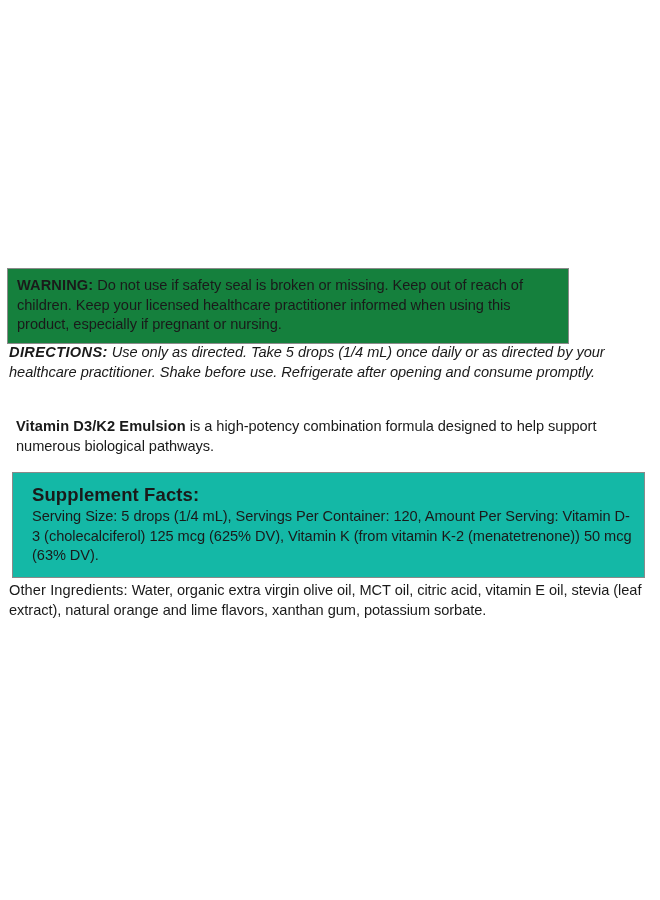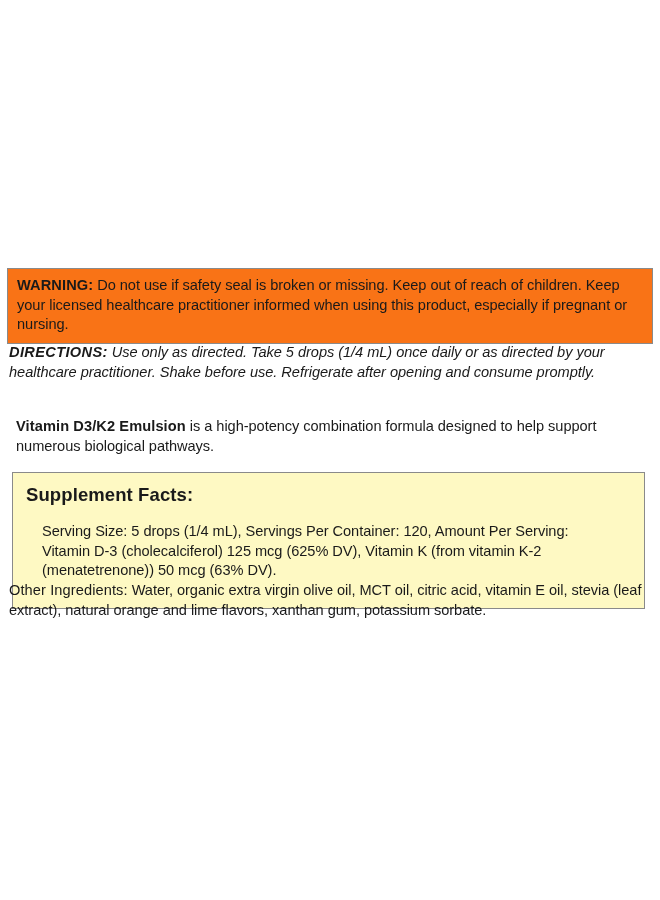--- a/index.html
+++ b/index.html
@@ -24,25 +24,25 @@
     height: 900px;
     background: #ffffff;
     box-sizing: border-box;
   }
 
   
   .warning-box {
     position: absolute;
     left: 7px;
     top: 268px;
-    width: 646px;
+    width: 562px;
     box-sizing: border-box;
     border: 1px solid #8a8a8a;
     padding: 7px 9px 8px 9px;
-    background: #f97316;
+    background: #15803d;
   }
   .warning-text {
     font-size: 14.6px;
     line-height: 19.5px;
     letter-spacing: -0.05px;
     margin: 0;
   }
   .warning-text .lead {
     font-weight: bold;
     letter-spacing: 0.1px;
@@ -82,35 +82,35 @@
   }
 
   
   .facts-box {
     position: absolute;
     left: 12px;
     top: 472px;
     width: 633px;
     box-sizing: border-box;
     border: 1px solid #8a8a8a;
-    padding: 11px 12px 11px 13px;
-    background: #fef9c3;
+    padding: 11px 12px 11px 19px;
+    background: #14b8a6;
   }
   .facts-title {
     font-size: 18.5px;
     font-weight: bold;
     line-height: 22px;
     letter-spacing: 0.1px;
     margin: 0 0 1px 0;
   }
   .facts-body {
     font-size: 14.6px;
     line-height: 19.5px;
     letter-spacing: -0.05px;
-    margin: 16px;
+    margin: 0;
   }
 
   
   .other-ingredients {
     position: absolute;
     left: 9px;
     top: 581px;
     width: 646px;
     font-size: 14.6px;
     line-height: 19.5px;

